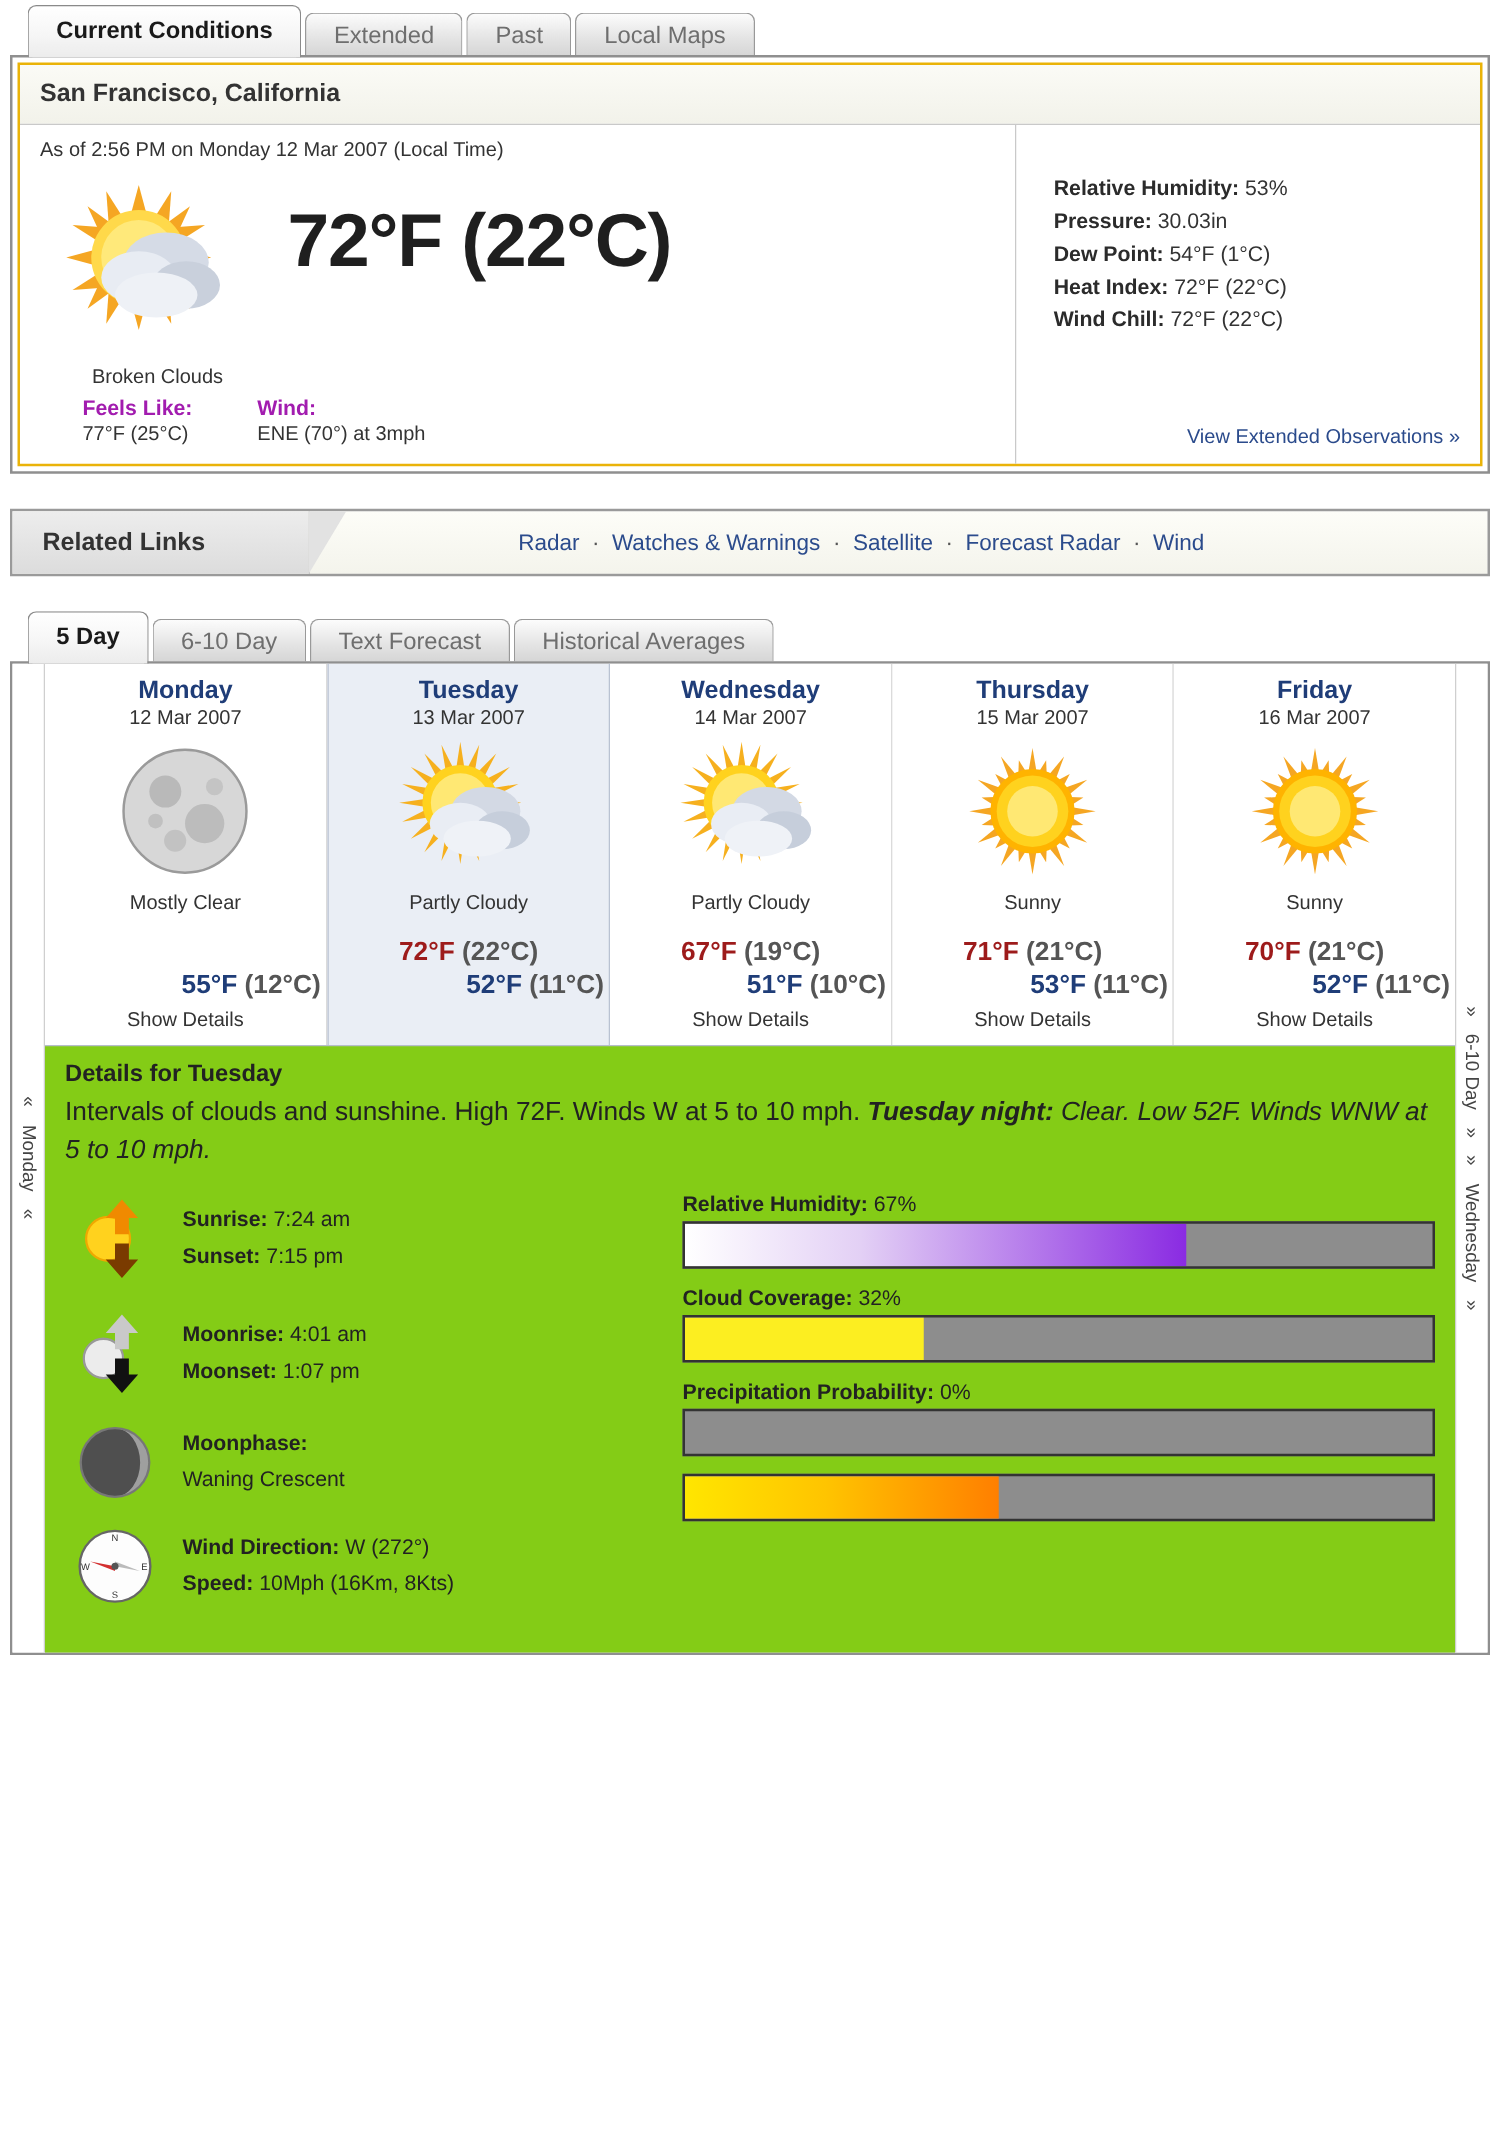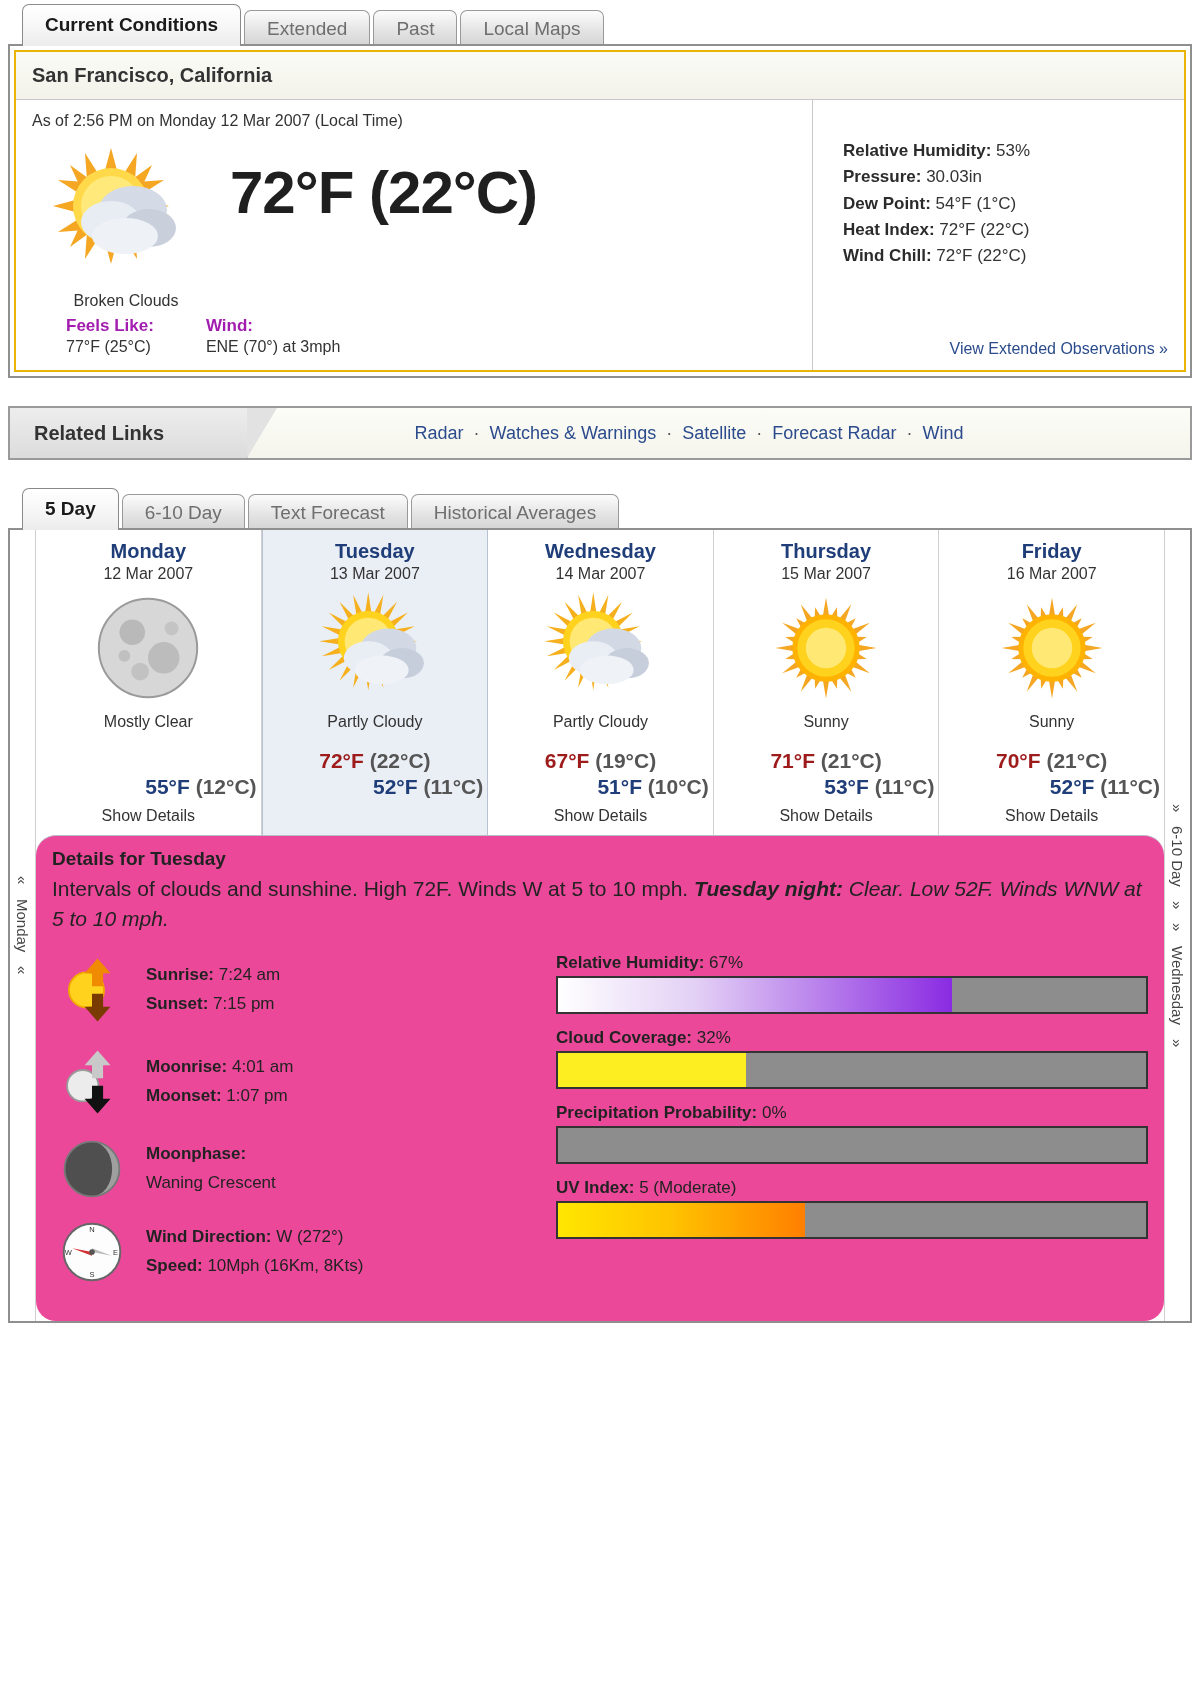--- a/index.html
+++ b/index.html
@@ -138,31 +138,30 @@
   .daycond { font-size: 16px; color: #333; min-height: 22px; }
   .temps { margin-top: auto; padding-top: 14px; }
   .thi { font-size: 21px; font-weight: bold; color: #9d1b1b; }
   .thi .c { color: #555; font-weight: bold; }
   .tlo { font-size: 21px; font-weight: bold; color: #1f3d78; margin-top: 2px; text-align: right; }
   .tlo .c { color: #555; font-weight: bold; }
   .showdet { font-size: 16px; color: #333; margin-top: 8px; min-height: 20px; }
 
   
   .details {
-    background: #ec4899;
+    background: #84cc16;
     border-top: 1px solid #b6bdc9;
     padding: 12px 16px 18px 16px;
-    border-radius: 20px;
   }
   .det-title { font-size: 19px; font-weight: bold; color: #222; }
   .det-text { font-size: 21px; color: #222; line-height: 1.45; margin-top: 4px; }
   .det-text i { font-style: italic; }
   .det-text b { font-weight: bold; font-style: italic; }
 
-  .det-cols { display: flex; margin-top: 18px; gap: 34px; }
+  .det-cols { display: flex; margin-top: 18px; gap: 24px; }
   .det-left { width: 470px; flex: none; }
   .det-right { flex: 1; }
 
   .astro-row { display: flex; align-items: center; gap: 14px; margin-bottom: 18px; }
   .astro-icon { width: 80px; flex: none; display: flex; justify-content: center; }
   .astro-txt { font-size: 17px; color: #222; line-height: 1.7; }
   .astro-txt b { font-weight: bold; }
 
   .bar-block { margin-bottom: 14px; }
   .bar-label { font-size: 17px; color: #222; margin-bottom: 3px; }
@@ -557,21 +556,20 @@
                 <div class="bar-label"><b>Cloud Coverage:</b><span> 32%</span></div>
                 <div class="bar-track">
                   <div class="bar-fill fill-cloud" style="width: 32%;"></div>
                 </div>
               </div>
               <div class="bar-block">
                 <div class="bar-label"><b>Precipitation Probability:</b><span> 0%</span></div>
                 <div class="bar-track"></div>
               </div>
               <div class="bar-block">
-                <div class="bar-label"><b>UV Index:</b><span> 5 (Moderate)</span></div>
                 <div class="bar-track">
                   <div class="bar-fill fill-uv" style="width: 42%;"></div>
                 </div>
               </div>
             </div>
         </div>
       </div>
     </div>
 
     <div class="fc-side right">

